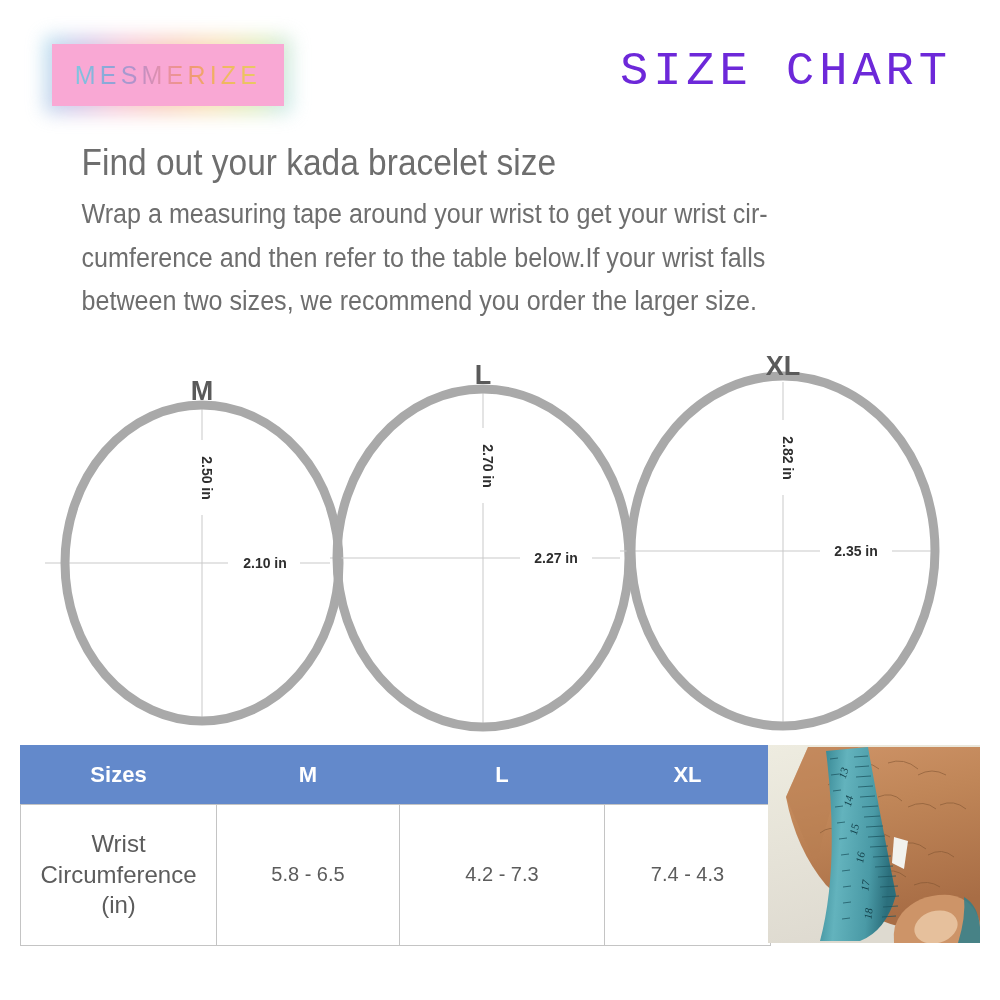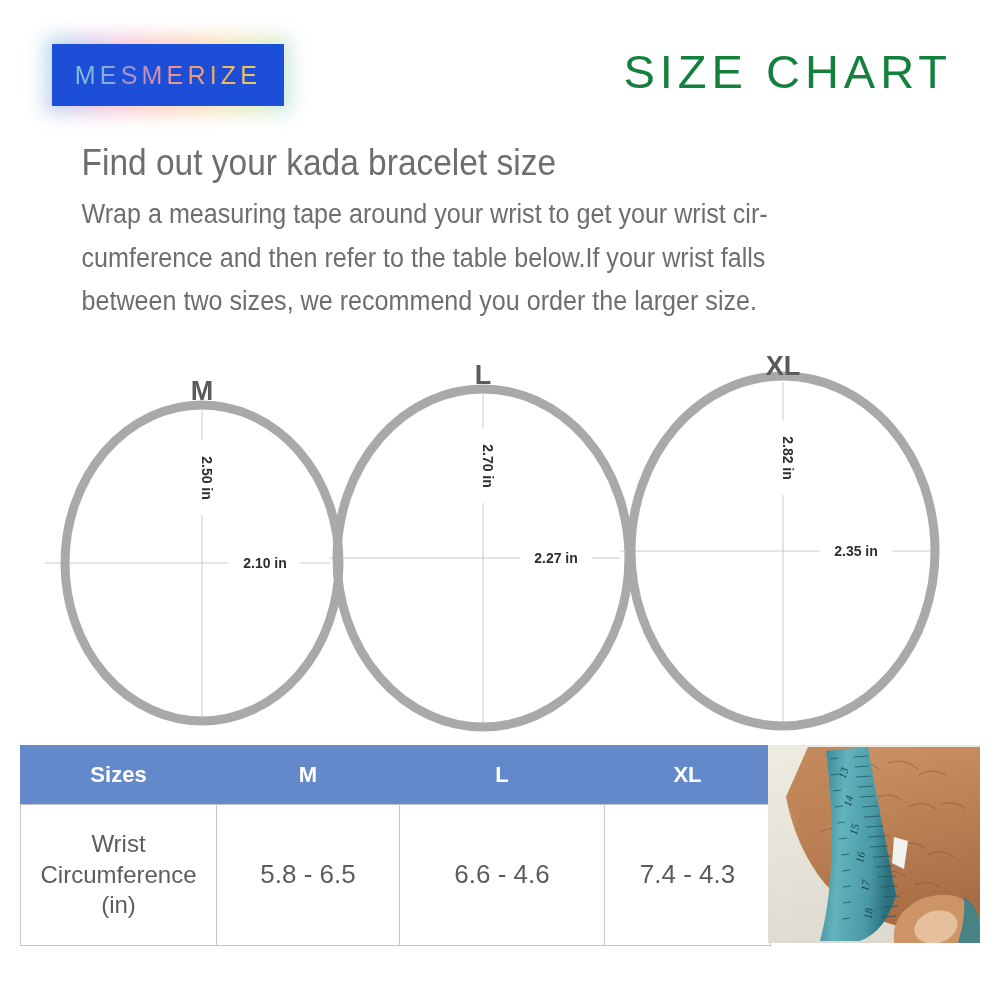--- a/index.html
+++ b/index.html
@@ -35,21 +35,21 @@
         #f6b49a 50%, #f3cf8e 68%, #cde39a 84%, #a8dbe8 100%);
     filter: blur(9px);
     opacity: .62;
     border-radius: 6px;
   }
   #logo-box {
     position: absolute;
     left: 0; top: 0;
     width: 232px;
     height: 62px;
-    background: #1d4ed8;
+    background: #f9a8d4;
     display: flex;
     align-items: center;
     justify-content: center;
   }
   #logo-text {
     font-family: "Liberation Sans", sans-serif;
     font-size: 25px;
     font-weight: 300;
     letter-spacing: 4.2px;
     background: linear-gradient(90deg,
@@ -63,22 +63,22 @@
   }
 
   
   #page-title {
     position: absolute;
     right: 48px;
     top: 48px;
     font-size: 47px;
     font-weight: 300;
     letter-spacing: 5px;
-    color: #15803d;
-    font-family: Liberation Sans, sans-serif;
+    color: #6d28d9;
+    font-family: Liberation Mono, monospace;
     white-space: nowrap;
     line-height: 1;
   }
 
   
   #intro {
     position: absolute;
     left: 50px;
     top: 140px;
     width: 900px;
@@ -150,21 +150,21 @@
     color: #ffffff;
     font-size: 22px;
     font-weight: 700;
     height: 56px;
     border-color: #6389cb;
     border-bottom-color: #c4c4c4;
   }
   #size-table thead th + th { border-left: 1px solid #8aa6d8; }
   #size-table tbody td {
     height: 138px;
-    font-size: 26px;
+    font-size: 20px;
     color: #5c5c5c;
     font-weight: 400;
     line-height: 1.28;
   }
   #size-table tbody td.rowhead { font-size: 24px; margin-left: 9px; }
   .col-a { width: 193px; }
   .col-b { width: 180px; }
   .col-c { width: 202px; }
   .col-d { width: 163px; }
 
@@ -245,21 +245,21 @@
     </tr>
   </thead>
   <tbody>
     <tr>
       <td class="rowhead">
         <div>Wrist</div>
         <div>Circumference</div>
         <div>(in)</div>
       </td>
       <td>5.8 - 6.5</td>
-      <td>6.6 - 4.6</td>
+      <td>4.2 - 7.3</td>
       <td>7.4 - 4.3</td>
     </tr>
   </tbody>
 </table>
 
 <div id="photo">
   <svg width="212" height="198" viewBox="0 0 212 198">
     <defs>
       <linearGradient id="skinG" x1="0" y1="0" x2="0.25" y2="1">
         <stop offset="0%" stop-color="#cf9468"></stop>

